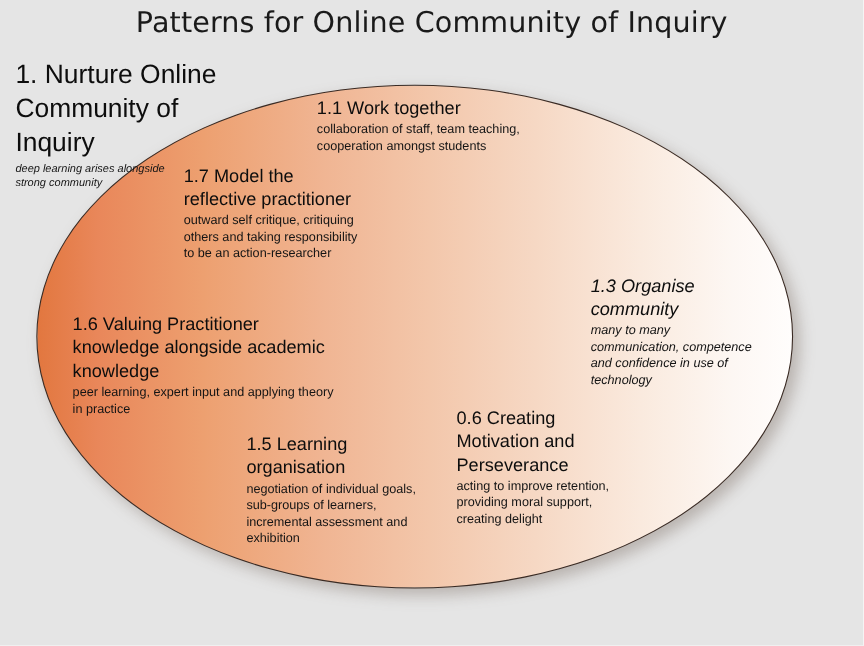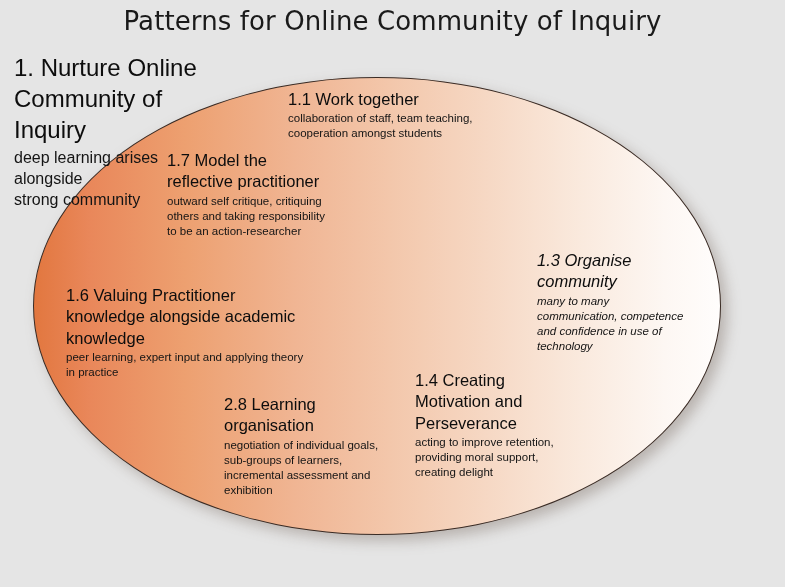--- a/index.html
+++ b/index.html
@@ -85,21 +85,21 @@
     font-weight: 400;
     line-height: 1.31;
     color: #141414;
     margin: 0;
     white-space: pre-line;
   }
 
   
   #caption-block { left: 14px; top: 52px; width: 215px; }
   #caption-block .blk-title { font-size: 24px; line-height: 1.3; }
-  #caption-block .blk-desc  { font-size: 16px; line-height: 1.32; }
+  #caption-block .blk-desc  { font-size: 10px; line-height: 1.32; font-style: italic; }
 
   
   #blk-11 { left: 288px; top: 89px;  width: 230px; }
   #blk-12 { left: 404px; top: 161px; width: 232px; }
   #blk-13 { left: 537px; top: 250px; width: 185px; font-style: italic; }
   #blk-14 { left: 415px; top: 370px; width: 180px; }
   #blk-15 { left: 224px; top: 394px; width: 175px; }
   #blk-16 { left: 66px;  top: 285px; width: 300px; }
   #blk-17 { left: 131px; top: 150px; width: 215px; margin-left: 36px; }
 
@@ -136,30 +136,30 @@
   <div class="block" id="blk-13">
     <p class="blk-title">1.3 Organise
 community</p>
     <p class="blk-desc">many to many
 communication, competence
 and confidence in use of
 technology</p>
   </div>
 
   <div class="block" id="blk-14">
-    <p class="blk-title">1.4 Creating
+    <p class="blk-title">0.6 Creating
 Motivation and
 Perseverance</p>
     <p class="blk-desc">acting to improve retention,
 providing moral support,
 creating delight</p>
   </div>
 
   <div class="block" id="blk-15">
-    <p class="blk-title">2.8 Learning
+    <p class="blk-title">1.5 Learning
 organisation</p>
     <p class="blk-desc">negotiation of individual goals,
 sub-groups of learners,
 incremental assessment and
 exhibition</p>
   </div>
 
   <div class="block" id="blk-16">
     <p class="blk-title">1.6 Valuing Practitioner
 knowledge alongside academic

